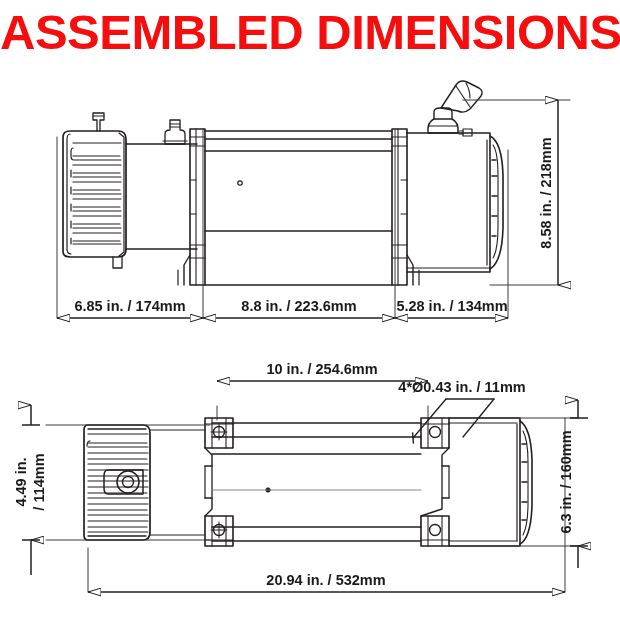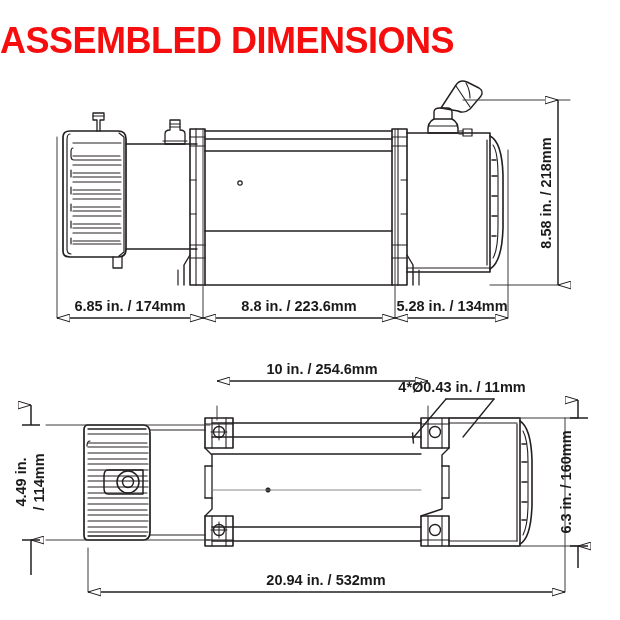--- a/index.html
+++ b/index.html
@@ -4,25 +4,24 @@
 <style>
   html,body{margin:0;padding:0;background:#ffffff;}
   body{width:620px;height:620px;overflow:hidden;
        font-family:"Liberation Sans",sans-serif;}
   #root{position:relative;width:620px;height:620px;background:#fff;}
   #title{
     position:absolute;left:0;top:4px;width:620px;
     text-align:left;
     font-family:"Liberation Sans",sans-serif;
     font-weight:bold;
-    font-size:36px;
+    font-size:49px;
     letter-spacing:-0.5px;
     color:#f60d0d;
     white-space:nowrap;
-    margin-top:16px;
   }
   svg{position:absolute;left:0;top:0;}
   .dimtext{
     font-family:"Liberation Sans",sans-serif;
     font-weight:bold;
     font-size:14.5px;
     fill:#1a1a1a;
   }
 </style>
 </head>

